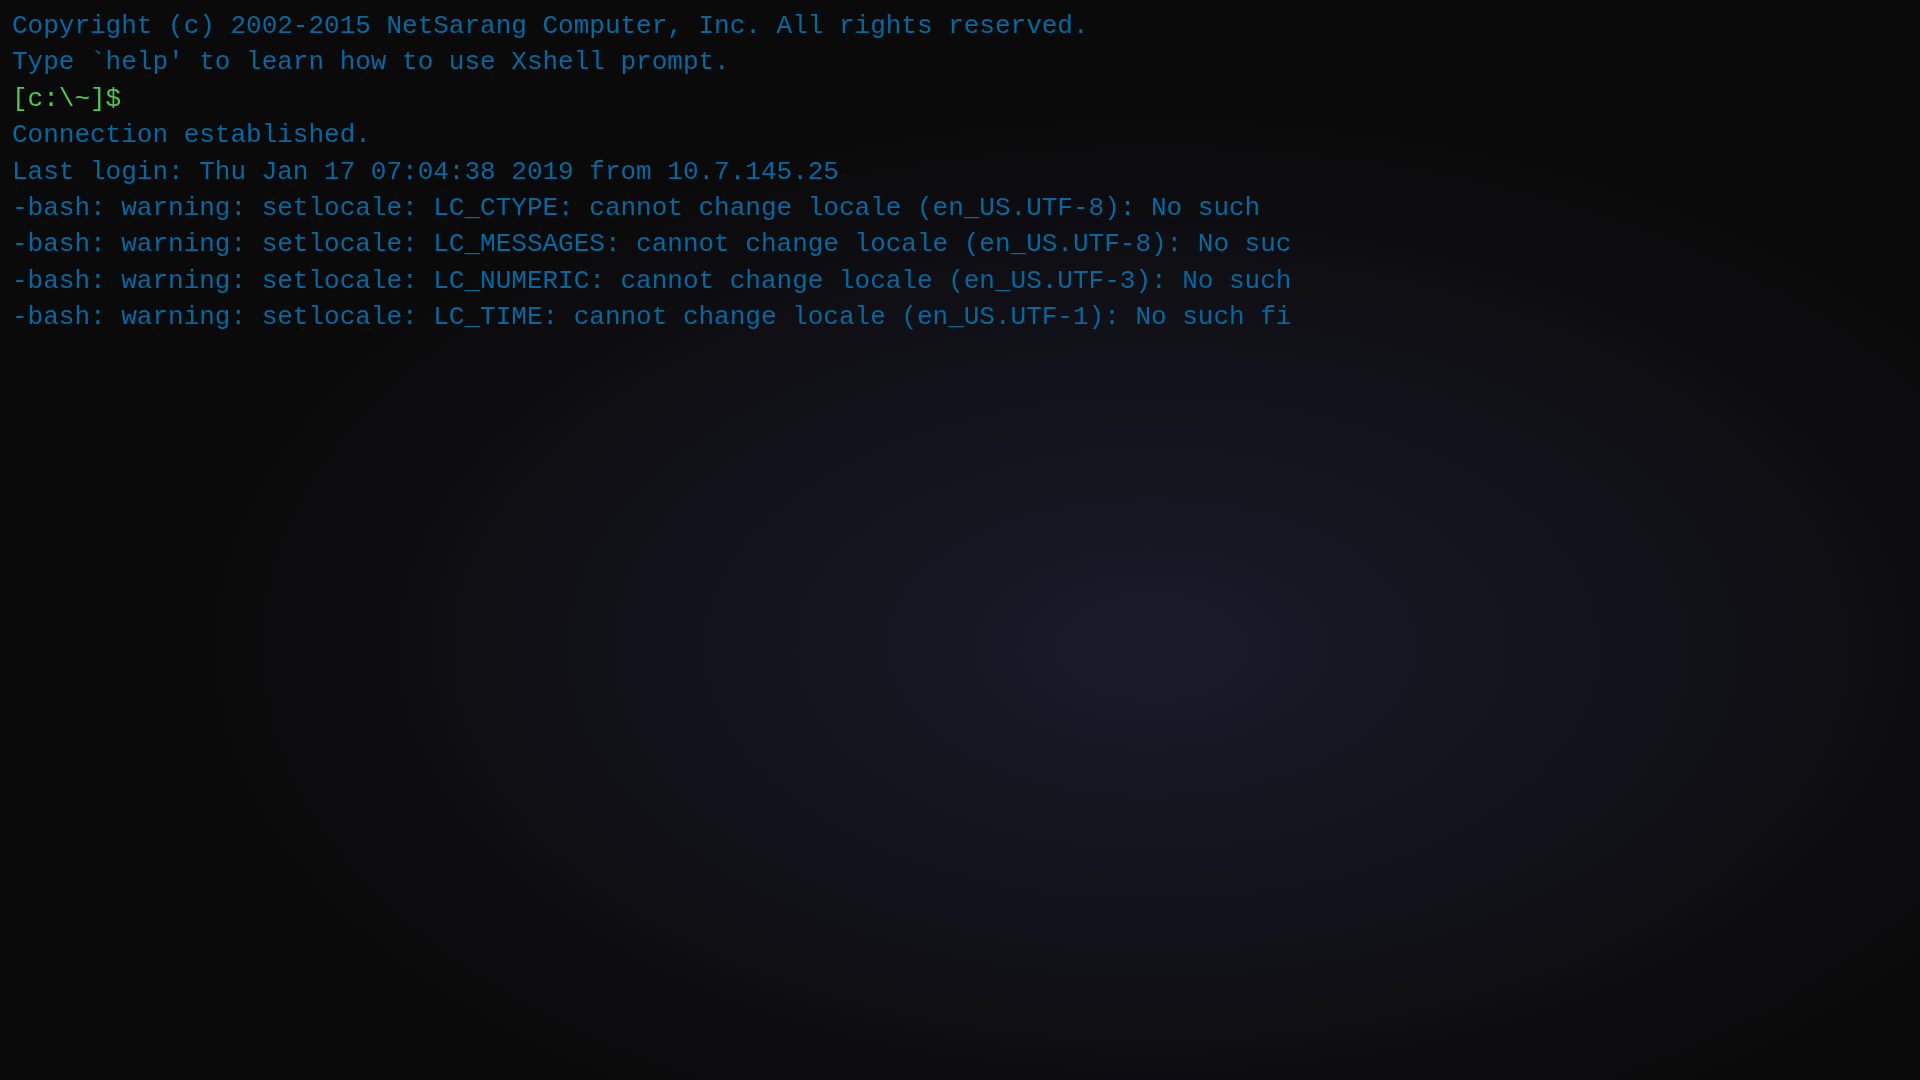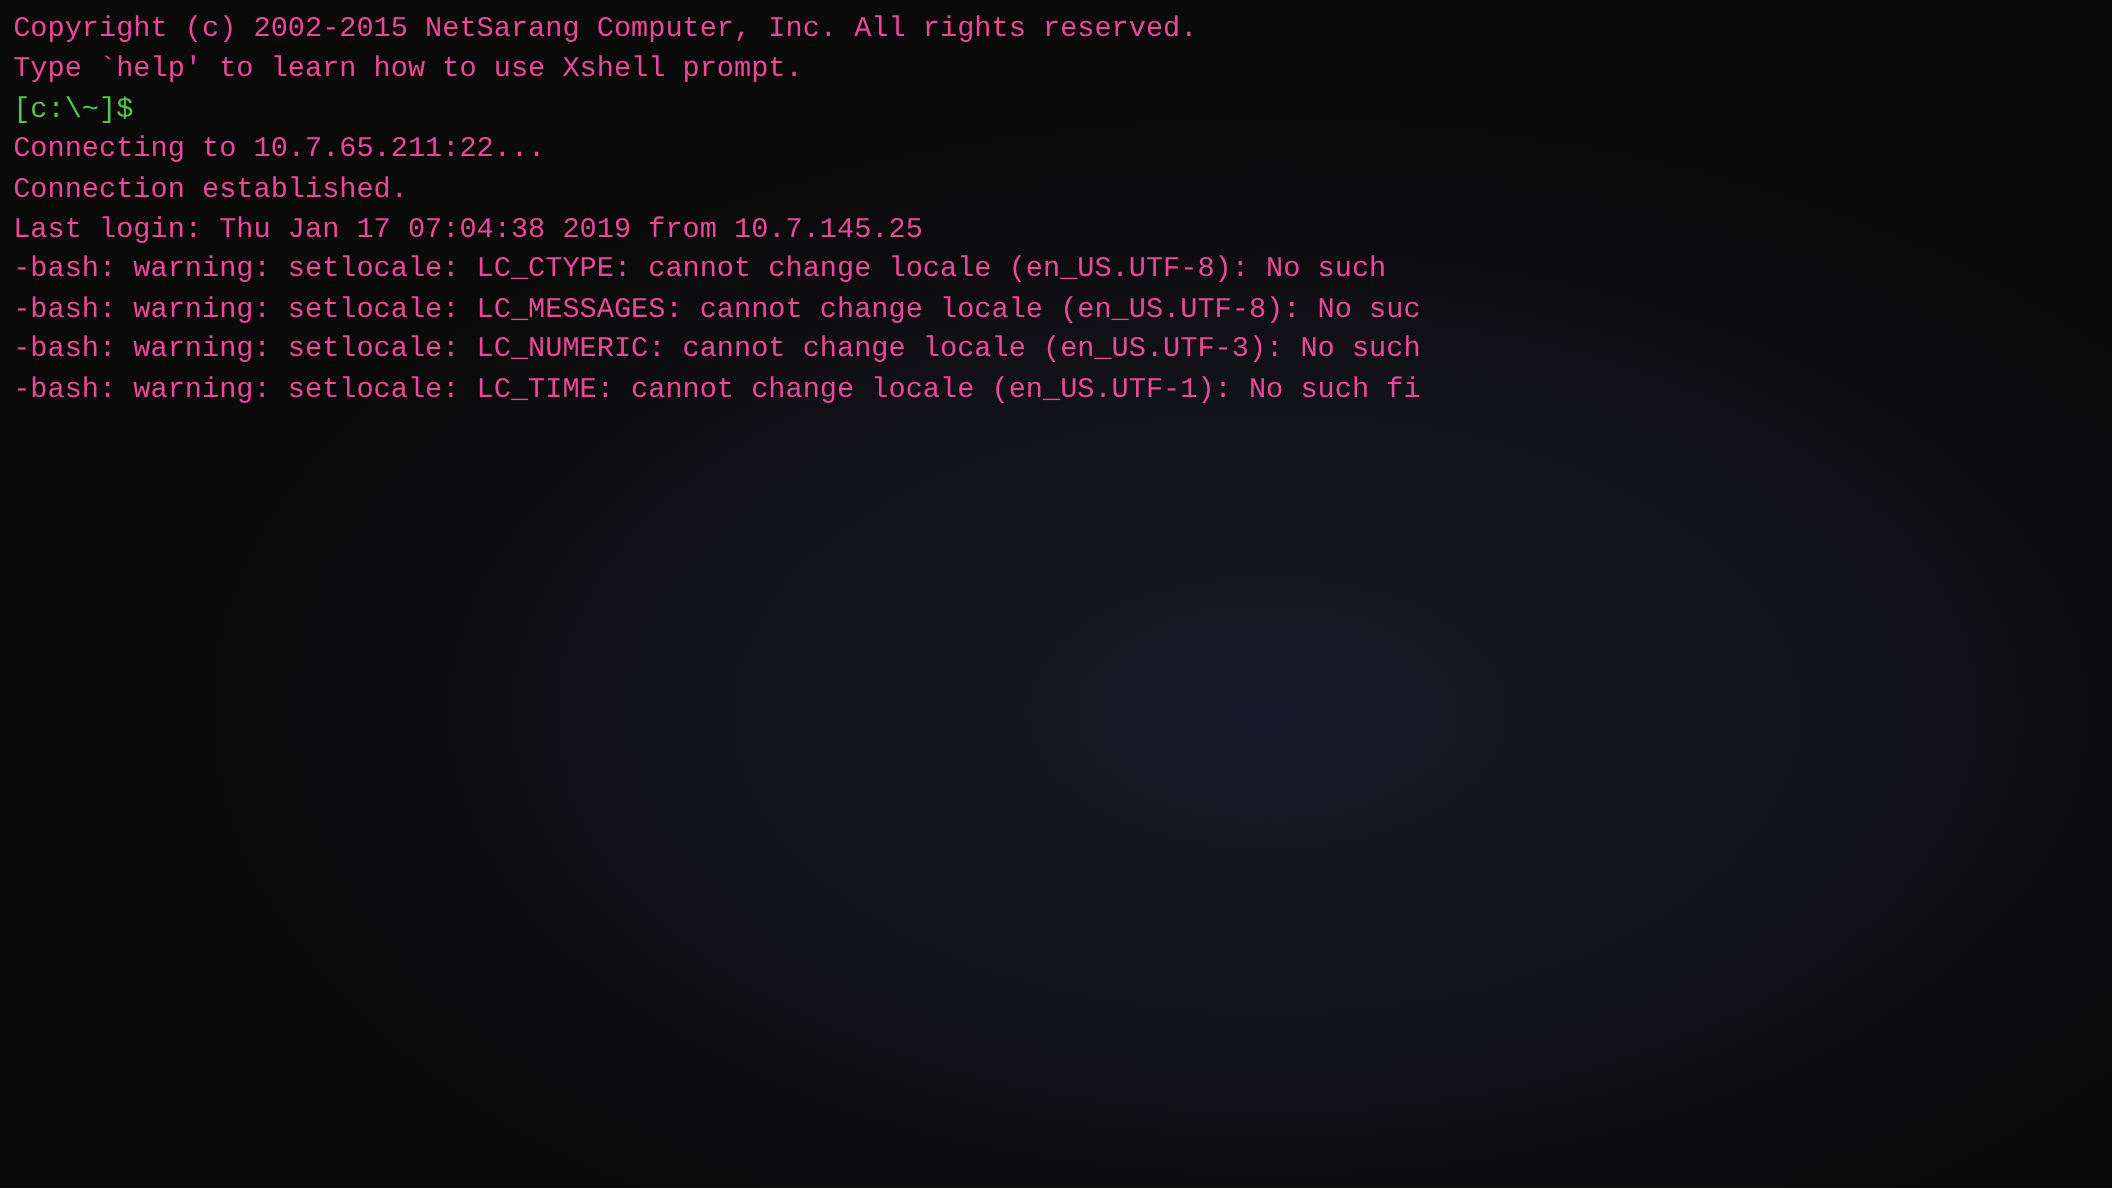--- a/index.html
+++ b/index.html
@@ -10,21 +10,21 @@
       font-size: 26px;
       line-height: 1.4;
       padding: 8px 12px;
       overflow: hidden;
       width: 1920px;
       height: 1080px;
       color: #e8e8e8;
     }
     .line { white-space: pre; }
     .green { color: #4ec94e; }
-    .white { color: #ec4899; }
+    .white { color: #0369a1; }
     .cursor {
       display: inline-block;
       width: 14px;
       height: 26px;
       background: #4ec94e;
       vertical-align: text-bottom;
       margin-left: 2px;
     }
     .terminal {
       width: 100%;
@@ -33,21 +33,20 @@
   </style>
 </head>
 <body>
 
 <div class="terminal">
   <div class="line white">Copyright (c) 2002-2015 NetSarang Computer, Inc. All rights reserved.</div>
   <div class="line"></div>
   <div class="line white">Type `help' to learn how to use Xshell prompt.</div>
   <div class="line green">[c:\~]$</div>
   <div class="line"></div>
-  <div class="line white">Connecting to 10.7.65.211:22...</div>
   <div class="line white">Connection established.</div>
   <div class="line"></div>
   <div class="line white">Last login: Thu Jan 17 07:04:38 2019 from 10.7.145.25</div>
   <div class="line white">-bash: warning: setlocale: LC_CTYPE: cannot change locale (en_US.UTF-8): No such </div>
   <div class="line white">-bash: warning: setlocale: LC_MESSAGES: cannot change locale (en_US.UTF-8): No suc</div>
   <div class="line white">-bash: warning: setlocale: LC_NUMERIC: cannot change locale (en_US.UTF-3): No such</div>
   <div class="line white">-bash: warning: setlocale: LC_TIME: cannot change locale (en_US.UTF-1): No such fi</div>
 </div>
 
 </body></html>

